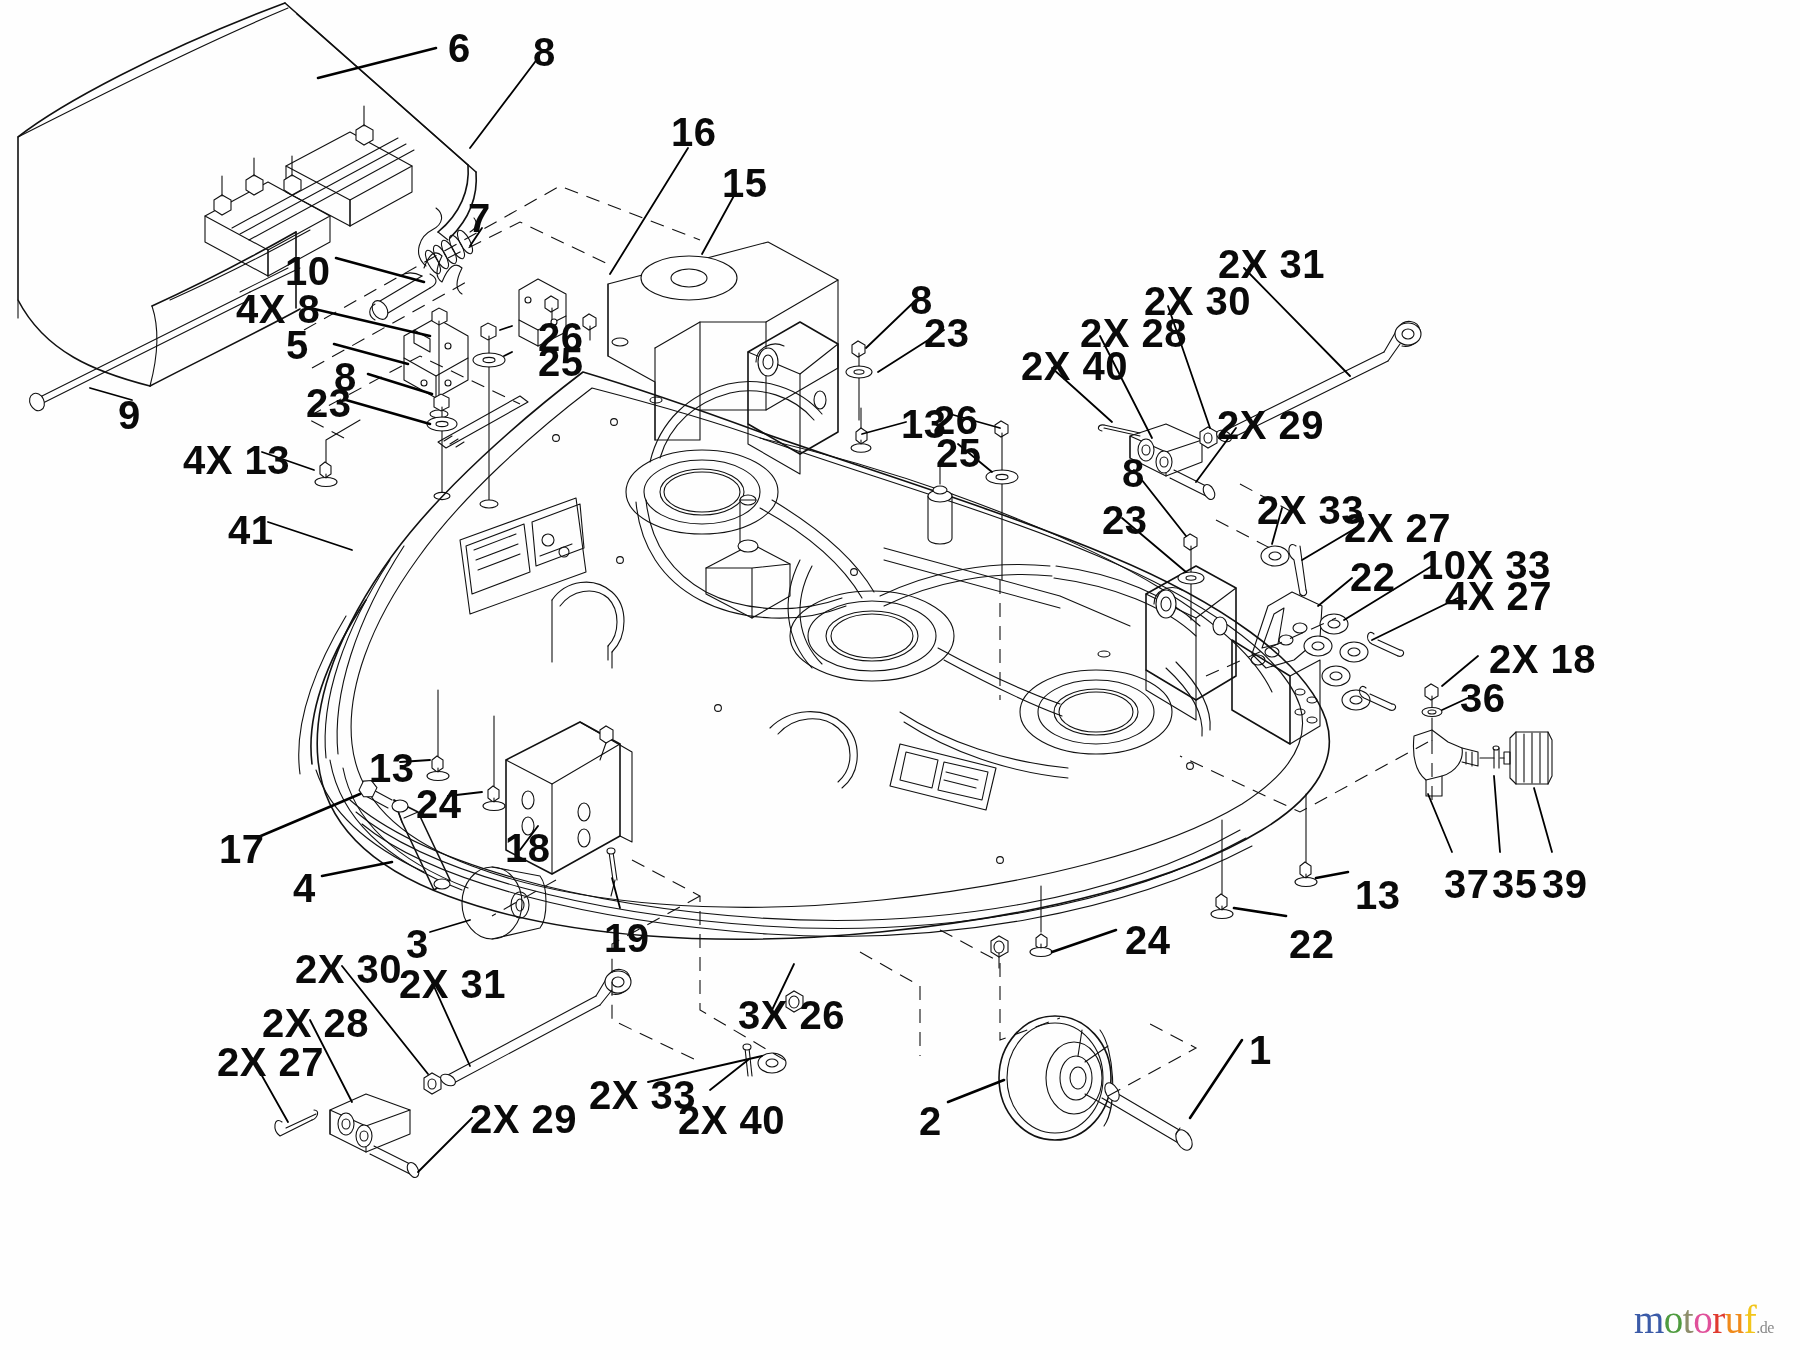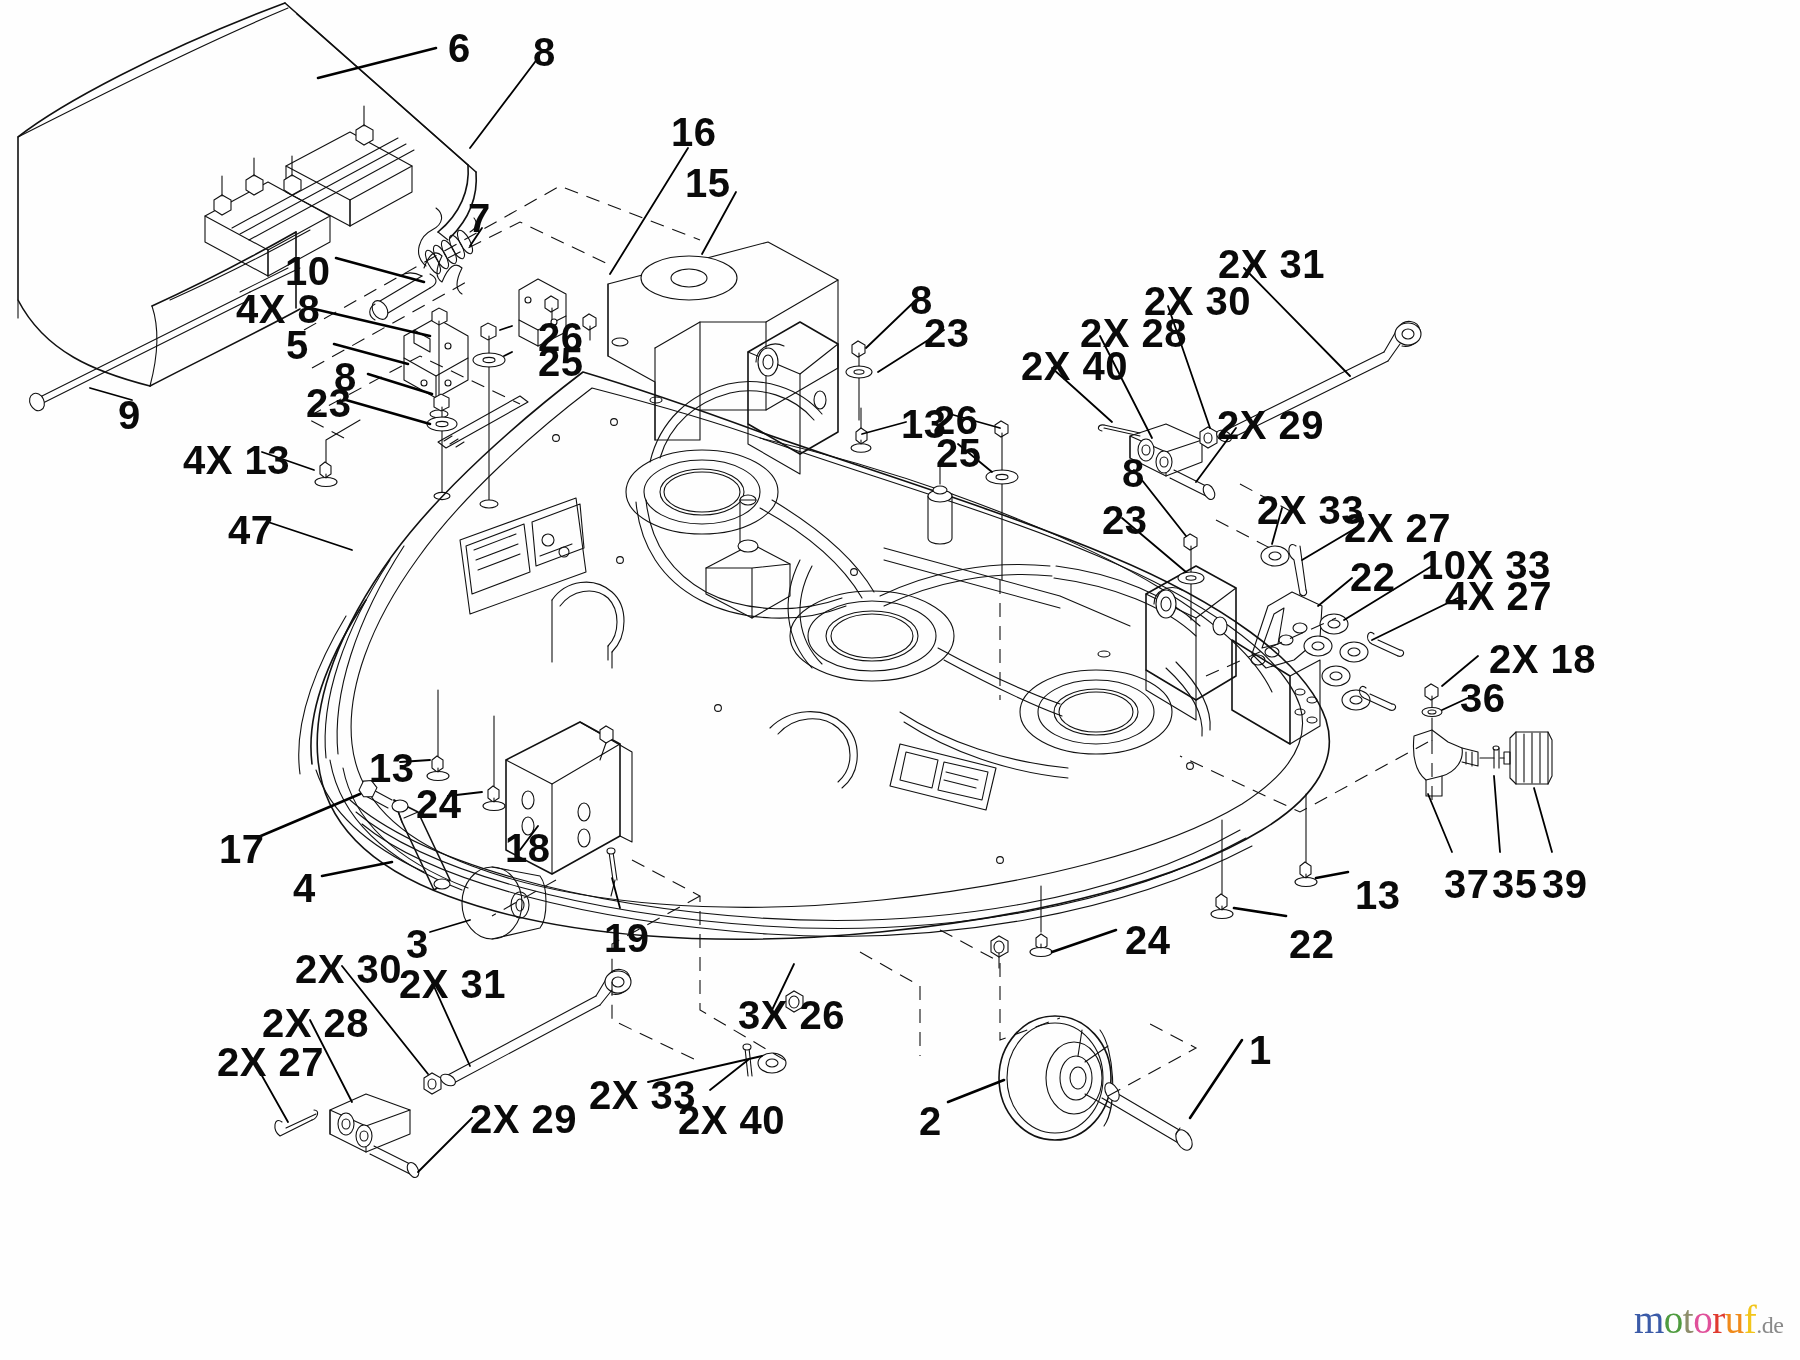--- a/index.html
+++ b/index.html
@@ -27,21 +27,21 @@
   #watermark{
     position:absolute;
     left:1634px;top:1300px;
     font-family:"Liberation Serif", serif;
     font-size:39px;
     line-height:1;
     letter-spacing:-0.5px;
     user-select:none;
   }
   #watermark span{display:inline-block;}
-  .wm-de{font-size:24px;color:#8a8a8a;vertical-align:baseline;}
+  .wm-de{font-size:16px;color:#8a8a8a;vertical-align:baseline;}
 </style>
 </head>
 <body>
 
 <div id="root">
 
   <svg id="artwork" viewBox="0 0 1800 1360">
     <defs>
       <style>
         .ln{fill:none;stroke:#111;stroke-width:1.6;stroke-linecap:round;stroke-linejoin:round;}
@@ -698,32 +698,32 @@
       <path class="leadt" d="M1452,852 L1428,794"></path>
       <path class="leadt" d="M1500,852 L1494,776"></path>
       <path class="leadt" d="M1552,852 L1534,788"></path>
     </g>
   </svg>
 
   <div id="callout-layer">
       <div class="callout cal-lg" style="left: 448px; top: 28px;">6</div>
       <div class="callout cal-lg" style="left: 533px; top: 32px;">8</div>
       <div class="callout cal-lg" style="left: 671px; top: 112px;">16</div>
-      <div class="callout cal-lg" style="left: 685px; top: 163px;">15</div>
+      <div class="callout cal-lg" style="left: 722px; top: 163px;">15</div>
       <div class="callout cal-lg" style="left: 468px; top: 198px;">7</div>
       <div class="callout cal-lg" style="left: 285px; top: 251px;">10</div>
       <div class="callout cal-lg" style="left: 236px; top: 289px;">4X 8</div>
       <div class="callout cal-lg" style="left: 286px; top: 325px;">5</div>
       <div class="callout cal-lg" style="left: 538px; top: 317px;">26</div>
       <div class="callout cal-lg" style="left: 538px; top: 342px;">25</div>
       <div class="callout cal-lg" style="left: 334px; top: 357px;">8</div>
       <div class="callout cal-lg" style="left: 306px; top: 383px;">23</div>
       <div class="callout cal-lg" style="left: 118px; top: 395px;">9</div>
       <div class="callout cal-lg" style="left: 183px; top: 440px;">4X 13</div>
-      <div class="callout cal-lg" style="left: 228px; top: 510px;">47</div>
+      <div class="callout cal-lg" style="left: 228px; top: 510px;">41</div>
       <div class="callout cal-lg" style="left: 910px; top: 280px;">8</div>
       <div class="callout cal-lg" style="left: 924px; top: 313px;">23</div>
       <div class="callout cal-lg" style="left: 933px; top: 400px;">26</div>
       <div class="callout cal-lg" style="left: 901px; top: 404px;">13</div>
       <div class="callout cal-lg" style="left: 936px; top: 433px;">25</div>
       <div class="callout cal-lg" style="left: 1021px; top: 346px;">2X 40</div>
       <div class="callout cal-lg" style="left: 1080px; top: 313px;">2X 28</div>
       <div class="callout cal-lg" style="left: 1144px; top: 281px;">2X 30</div>
       <div class="callout cal-lg" style="left: 1218px; top: 244px;">2X 31</div>
       <div class="callout cal-lg" style="left: 1217px; top: 405px;">2X 29</div>

